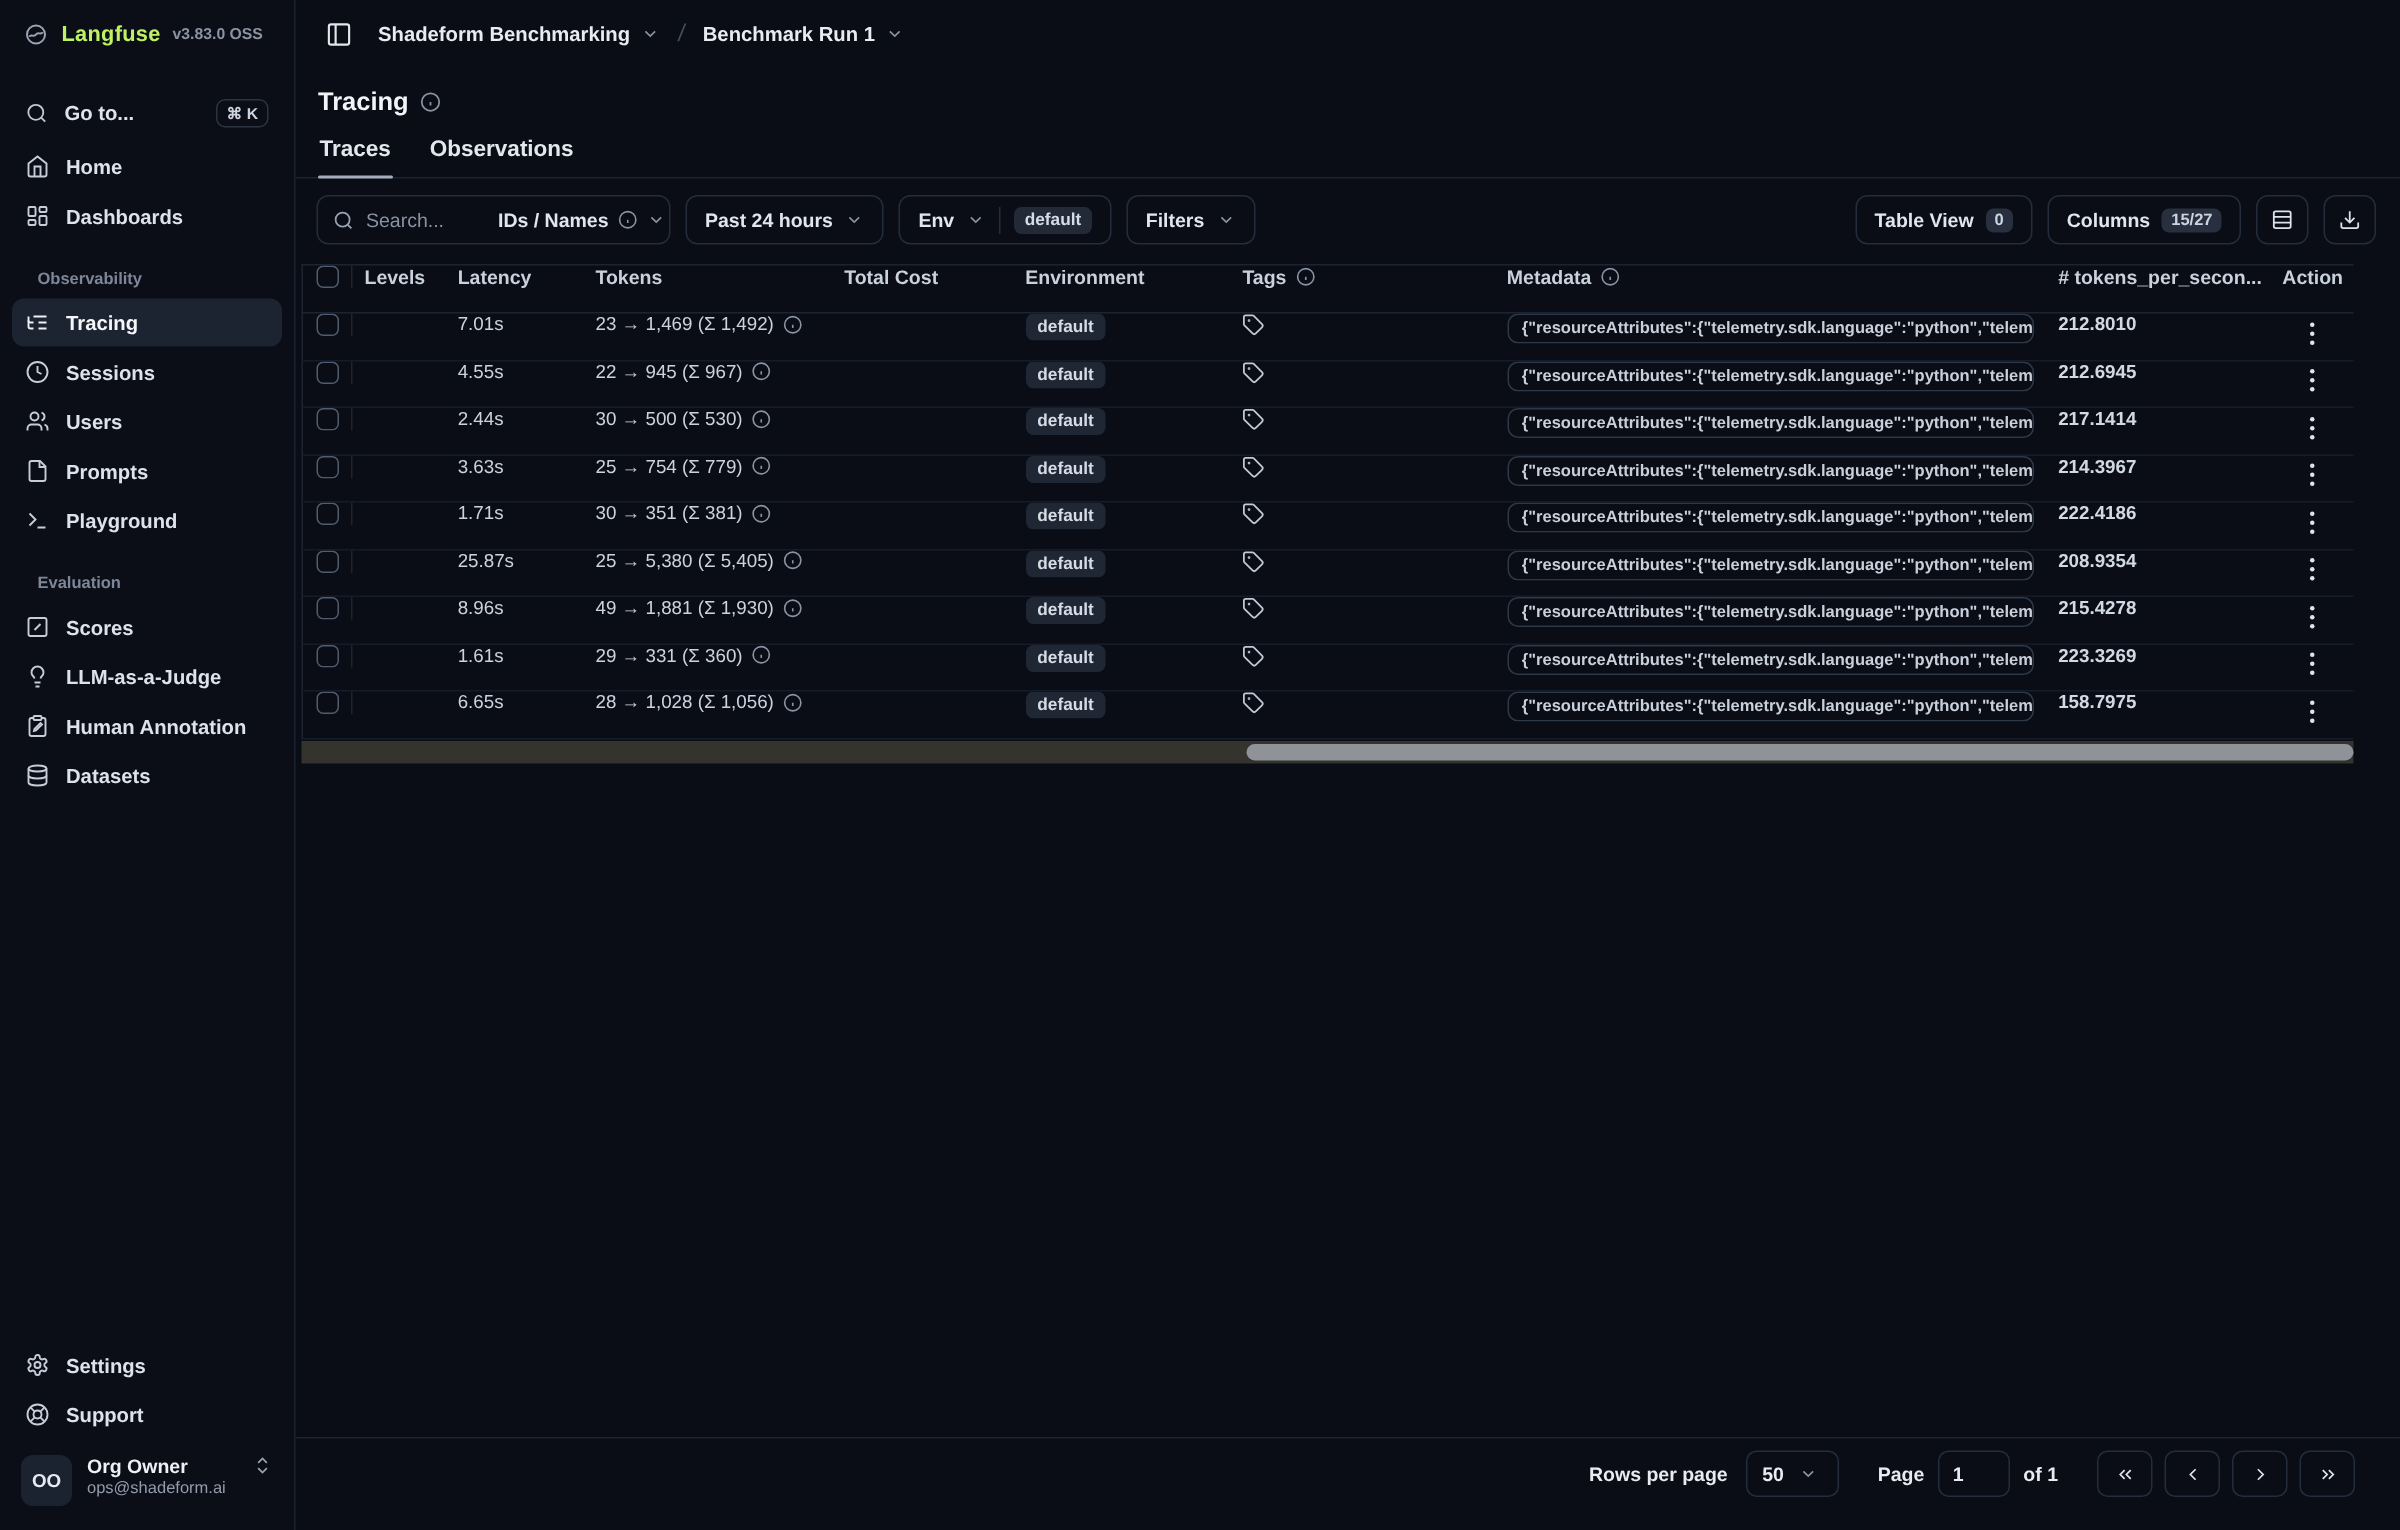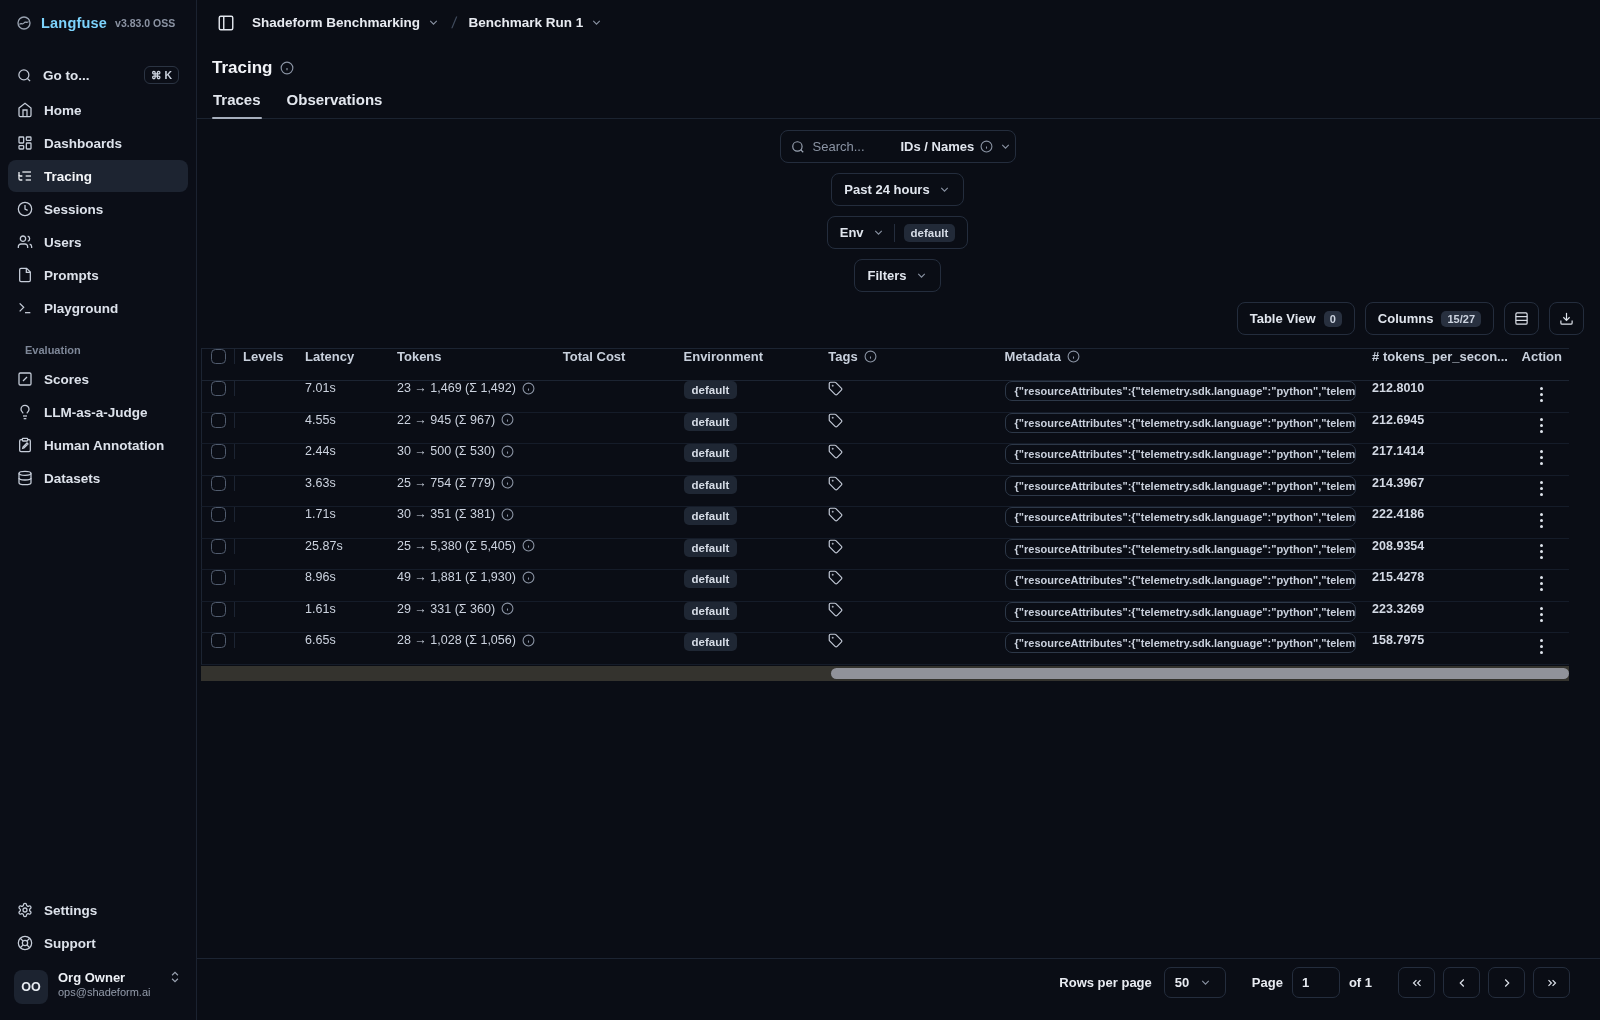--- a/index.html
+++ b/index.html
@@ -8,21 +8,21 @@
     background:#0a0d15; color:#e6eaf1;
     font-family:"Liberation Sans", sans-serif;
     width:1600px; height:1020px; overflow:hidden;
   }
   .app { width:1600px; height:1020px; display:flex; background:#0a0d15; }
 
   
   .sidebar { width:197px; min-width:197px; border-right:1px solid #1b2230; background:#0b0e17; display:flex; flex-direction:column; }
   .logo-row { height:45px; display:flex; align-items:center; gap:8px; padding:0 15px; }
   .logo-icon svg { width:18px; height:18px; color:#9aa3b1; display:block; }
-  .brand-name { font-weight:700; font-size:14.5px; letter-spacing:.2px; color:#7dd3fc; }
+  .brand-name { font-weight:700; font-size:14.5px; letter-spacing:.2px; color:#bef264; }
   .brand-version { font-size:10.5px; color:#8b93a3; font-weight:600; }
 
   .goto-row { margin:14px 8px 2px; padding:7px 9px; display:flex; align-items:center; gap:11px; border-radius:8px; font-size:13.5px; font-weight:600; color:#dfe4ec; cursor:pointer; }
   .goto-row svg { width:15px; height:15px; color:#c0c7d4; }
   .kbd { margin-left:auto; border:1px solid #2b3443; border-radius:6px; padding:2px 6px; font-size:10.5px; font-weight:600; color:#cdd4e0; white-space:nowrap; }
 
   .nav { padding:0 8px; }
   .nav-item { display:flex; align-items:center; gap:11px; padding:8px 9px; border-radius:8px; font-size:13.5px; font-weight:600; color:#dde2eb; margin:1px 0; cursor:pointer; }
   .nav-item.active { background:#1d2431; color:#f4f6f9; }
   .nav-item .nav-icon { display:flex; }
@@ -51,21 +51,21 @@
   .page-head { display:flex; align-items:center; gap:8px; padding:13px 15px 2px; }
   .page-title { font-size:17px; font-weight:700; margin:0; color:#f2f4f8; }
   .info-icon { display:inline-flex; }
   .info-icon svg { width:14px; height:14px; color:#8a93a3; }
 
   .tabs { display:flex; gap:24px; padding:11px 15px 0; border-bottom:1px solid #1b2330; }
   .tab { font-size:15px; font-weight:600; padding:0 1px 10px; color:#e3e7ee; position:relative; cursor:pointer; }
   .tab.active::after { content:""; position:absolute; left:0; right:0; bottom:-1px; height:2.5px; background:#a6aebc; border-radius:2px; }
 
   
-  .toolbar { display:flex; align-items:center; gap:10px; padding:11px 16px 12px 14px;flex-direction:column; }
+  .toolbar { display:flex; align-items:center; gap:10px; padding:11px 16px 12px 14px; }
   .tb-right { margin-left:auto; display:flex; gap:10px; align-items:center; }
   .btn { height:33px; display:flex; align-items:center; gap:8px; padding:0 12px; border:1px solid #242d3d; border-radius:8px; font-size:13px; font-weight:600; color:#e1e6ee; background:transparent; cursor:pointer; white-space:nowrap; font-family:inherit; }
   .chev svg { width:13px; height:13px; color:#8a93a3; display:block; }
   .badge-num { background:#28303f; border-radius:5px; padding:2px 6px; font-size:11px; font-weight:600; color:#cdd4e0; }
   .icon-btn { width:35px; height:33px; display:flex; align-items:center; justify-content:center; border:1px solid #242d3d; border-radius:8px; background:transparent; cursor:pointer; }
   .icon-btn svg { width:15px; height:15px; color:#dfe4ec; }
 
   .search-box { height:33px; display:flex; align-items:center; border:1px solid #242d3d; border-radius:8px; padding:0 10px; gap:8px; width:236px; }
   .search-box > svg { width:14px; height:14px; color:#9aa3b2; flex:none; }
   .search-input { background:transparent; border:none; outline:none; color:#e6eaf1; font-size:13px; width:80px; font-family:inherit; padding:0; }
@@ -162,20 +162,21 @@
             <svg viewBox="0 0 24 24" fill="none" stroke="currentColor" stroke-width="1.9">
               <rect width="7" height="9" x="3" y="3" rx="1"></rect>
               <rect width="7" height="5" x="14" y="3" rx="1"></rect>
               <rect width="7" height="9" x="14" y="12" rx="1"></rect>
               <rect width="7" height="5" x="3" y="16" rx="1"></rect>
             </svg>
           </span>
         <span>Dashboards</span>
       </div>
 
+      <div class="nav-section">Observability</div>
       <div class="nav-item active">
         <span class="nav-icon">
             <svg viewBox="0 0 24 24" fill="none" stroke="currentColor" stroke-width="1.9">
               <path d="M21 12h-8"></path>
               <path d="M21 6H8"></path>
               <path d="M21 18h-8"></path>
               <path d="M3 6v4c0 1.1.9 2 2 2h3"></path>
               <path d="M3 10v6c0 1.1.9 2 2 2h3"></path>
             </svg>
           </span>

